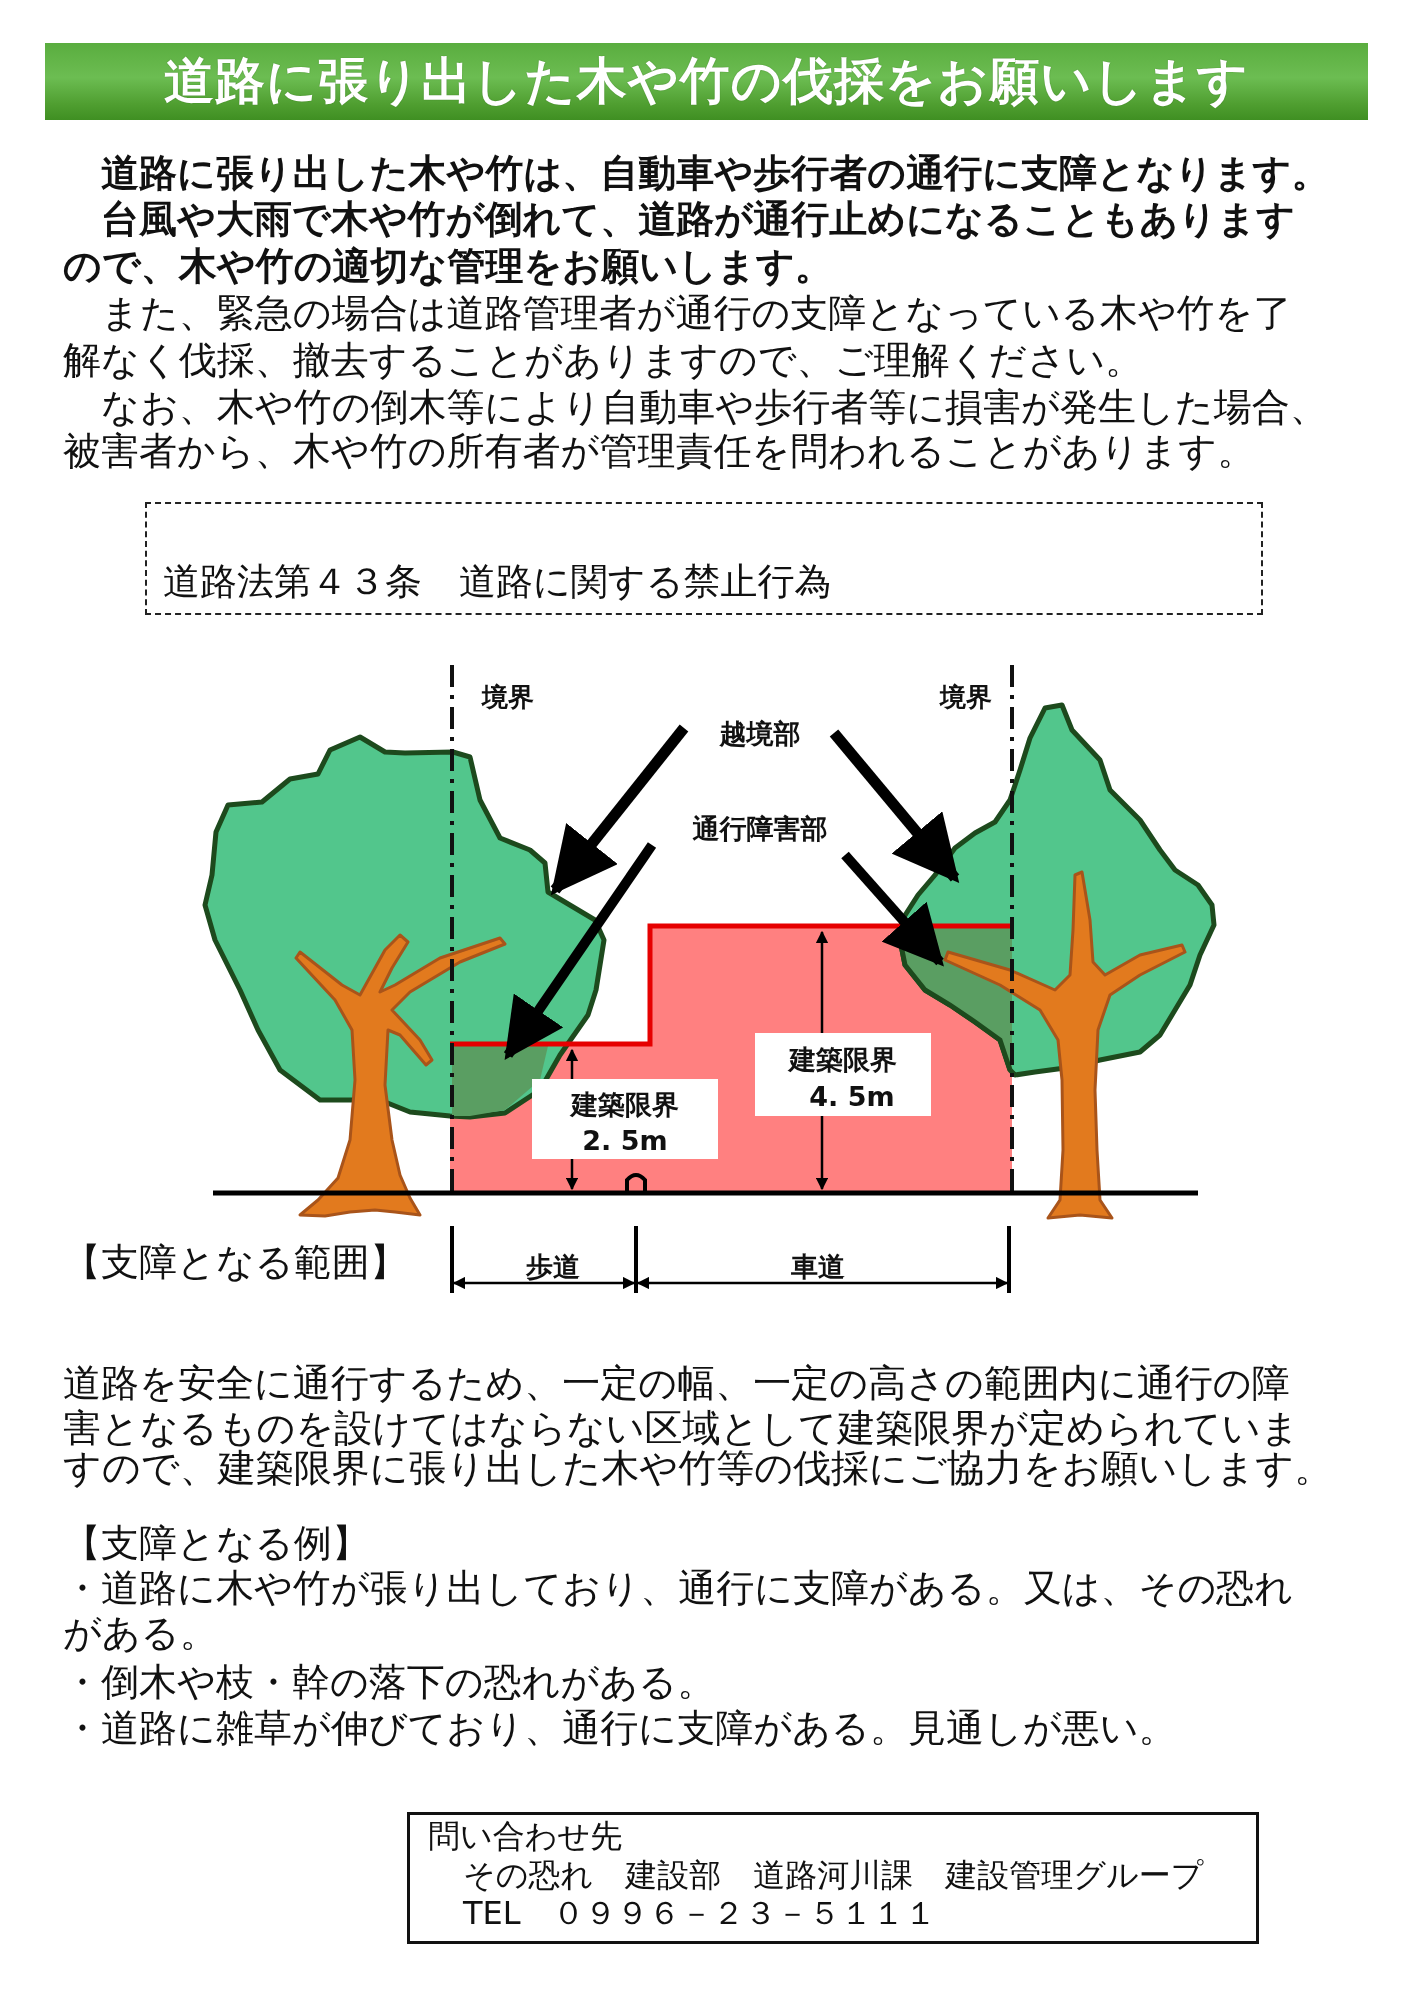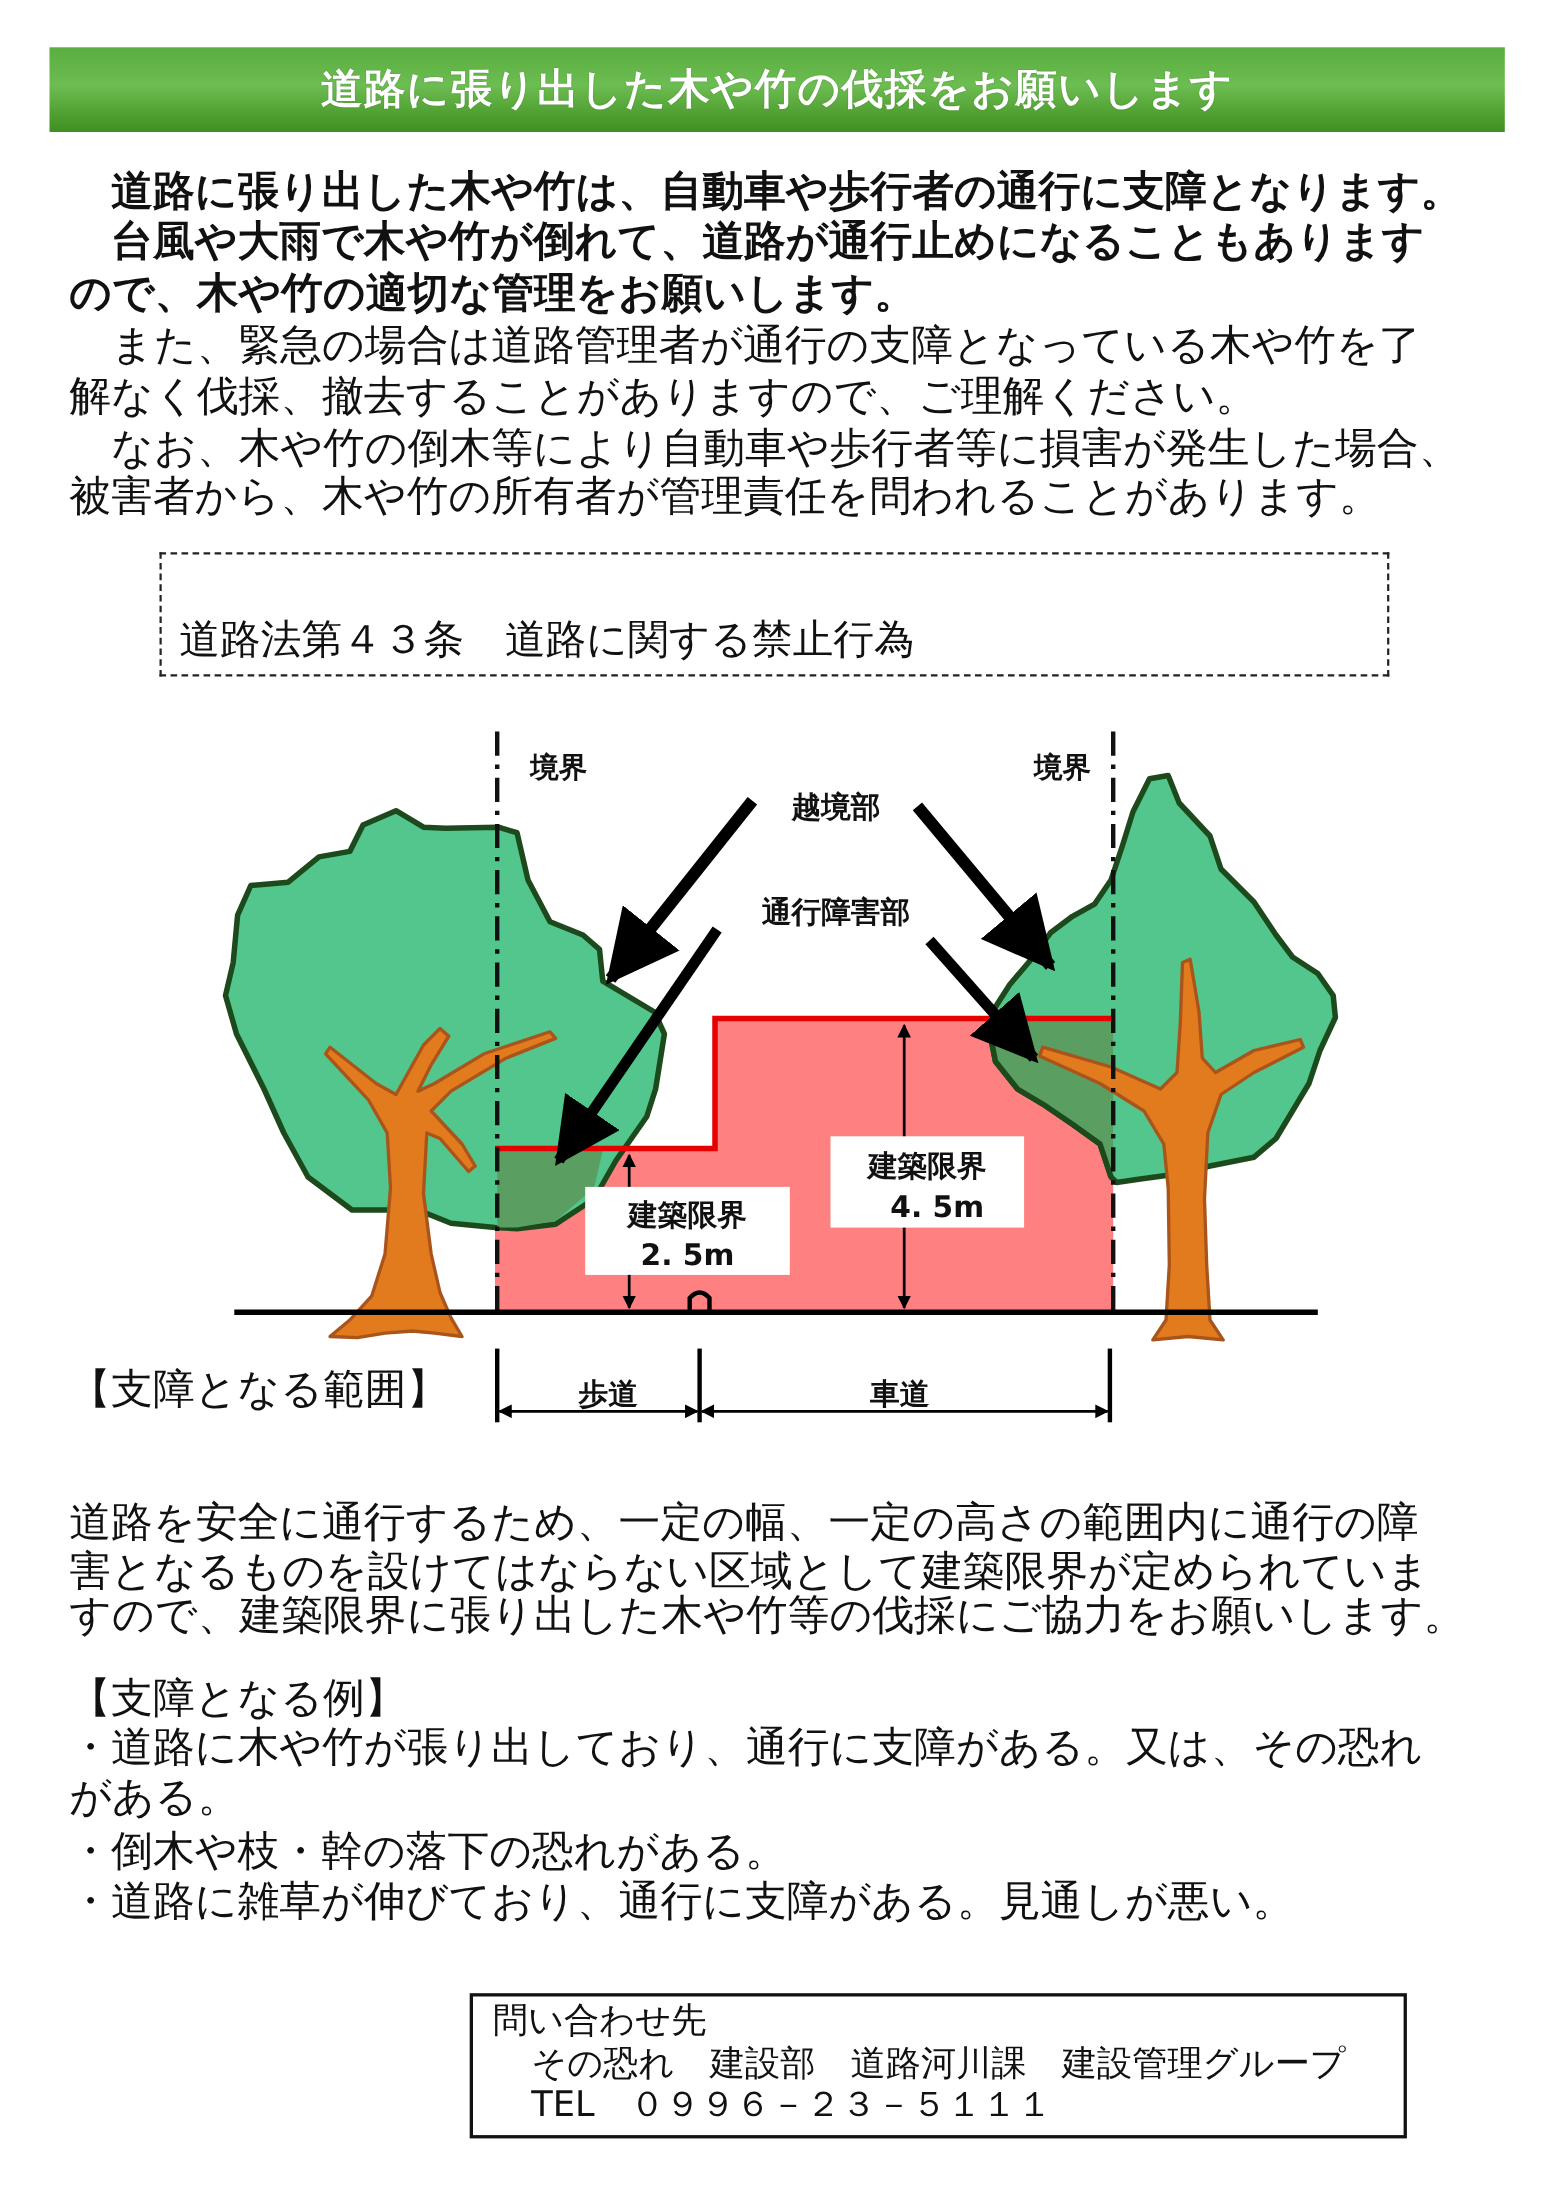--- a/index.html
+++ b/index.html
@@ -7,33 +7,33 @@
     width: 1414px; height: 2000px; position: relative; overflow: hidden;
     font-family: "DejaVu Sans", "Liberation Sans", sans-serif; color: #111;
   }
   .abs { position: absolute; white-space: nowrap; }
   .title-bar {
     position: absolute; left: 45px; top: 43px; width: 1323px; height: 77px;
     background: linear-gradient(to bottom, #5aad3f 0%, #6cbd52 45%, #4f9e30 80%, #3f8f22 100%);
     display: flex; align-items: center; justify-content: center;
   }
   .title-text {
-    color: #ffffff; font-size: 38px; font-weight: bold; letter-spacing: 1px;
+    color: #ffffff; font-size: 50px; font-weight: bold; letter-spacing: 1px;
     text-shadow: 0 0 1px #2f6f18;
   }
   .bold-line { font-size: 38px; font-weight: bold; line-height: 47px; }
   .norm-line { font-size: 38px; font-weight: normal; line-height: 47px; }
   .ul { text-decoration-thickness: 2px; text-underline-offset: 6px; }
   .law-box {
     position: absolute; left: 145px; top: 502px; width: 1118px; height: 113px;
     border: 2px dashed #222; box-sizing: border-box;
   }
   .law-line { position: absolute; left: 16px; font-size: 37px; line-height: 40px; white-space: nowrap; }
   .contact-box {
-    position: absolute; left: 427px; top: 1812px; width: 852px; height: 132px;
+    position: absolute; left: 407px; top: 1812px; width: 852px; height: 132px;
     border: 3px solid #111; box-sizing: border-box;
   }
   .contact-line { position: absolute; font-size: 32px; line-height: 38px; white-space: nowrap; }
   svg text { font-family: "DejaVu Sans", "Liberation Sans", sans-serif; font-weight: bold; }
 </style>
 </head>
 <body>
 
 <div class="title-bar">
   <span class="title-text">道路に張り出した木や竹の伐採をお願いします</span>

